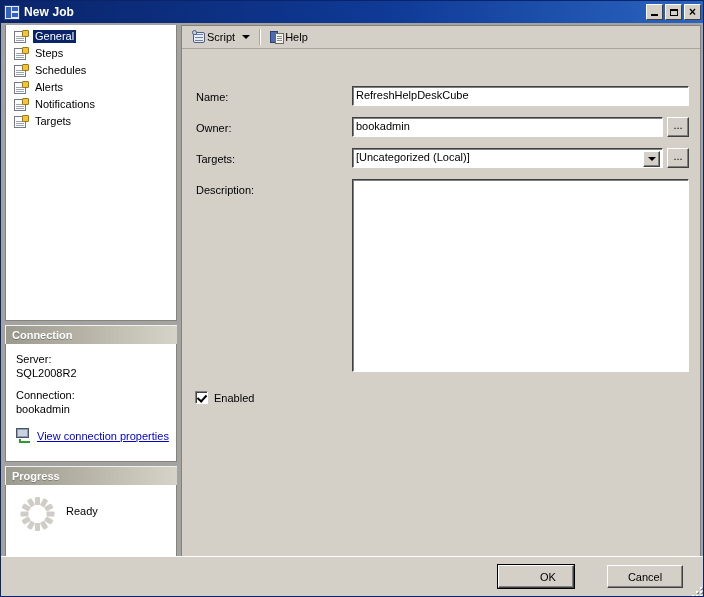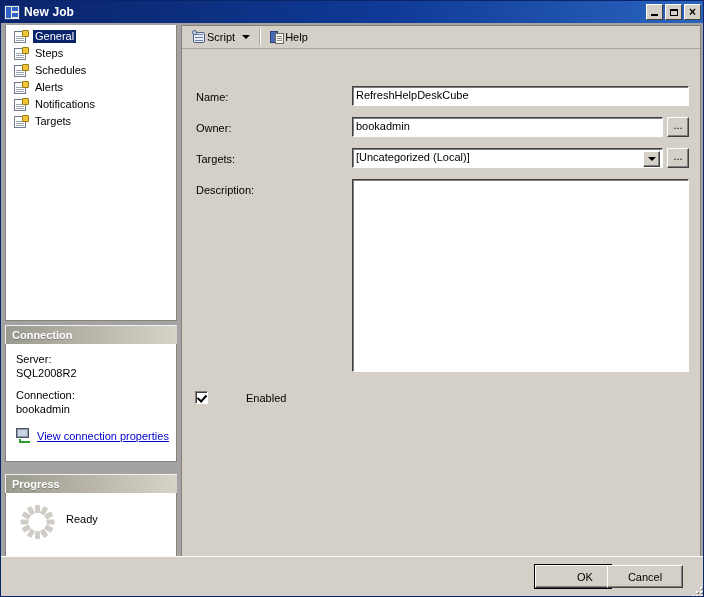--- a/index.html
+++ b/index.html
@@ -401,21 +401,20 @@
     border-left: 4px solid transparent;
     border-right: 4px solid transparent;
     border-top: 4px solid #000;
   }
 
   .checkrow {
     position: absolute;
     display: flex;
     align-items: center;
     cursor: default;
-    gap: 32px;
   }
   .checkbox {
     width: 13px; height: 13px;
     background: #ffffff;
     border-top: 1px solid #808080;
     border-left: 1px solid #808080;
     border-right: 1px solid #ffffff;
     border-bottom: 1px solid #ffffff;
     box-shadow: inset 1px 1px 0 0 #404040;
     box-sizing: border-box;
@@ -563,21 +562,21 @@
         <div class="conn-line">bookadmin</div>
         <div class="conn-link-row">
           <span class="conn-icon">
               <i class="mon"></i>
               <i class="plug"></i>
             </span>
           <span class="conn-link">View connection properties</span>
         </div>
       </div>
 
-      <div class="panel-header" style="margin-top:12px;">Progress</div>
+      <div class="panel-header" style="margin-top:4px;">Progress</div>
       <div class="panel-box prog-box">
         <div class="spinner">
           <i class="dot" style="transform:rotate(0deg) translateY(-13px);"></i>
           <i class="dot" style="transform:rotate(30deg) translateY(-13px);"></i>
           <i class="dot" style="transform:rotate(60deg) translateY(-13px);"></i>
           <i class="dot" style="transform:rotate(90deg) translateY(-13px);"></i>
           <i class="dot" style="transform:rotate(120deg) translateY(-13px);"></i>
           <i class="dot" style="transform:rotate(150deg) translateY(-13px);"></i>
           <i class="dot" style="transform:rotate(180deg) translateY(-13px);"></i>
           <i class="dot" style="transform:rotate(210deg) translateY(-13px);"></i>
@@ -646,21 +645,21 @@
         <div class="checkrow" style="left:13px; top:342px;">
           <span class="checkbox checked"></span>
           <span class="check-label">Enabled</span>
         </div>
 
       </div>
     </div>
   </div>
 
   <div class="footer">
-    <div class="btn default" style="left:534px; top:8px;padding-left:24px;">
+    <div class="btn default" style="left:497px; top:8px;padding-left:24px;">
       <span>OK</span>
     </div>
     <div class="btn" style="left:606px; top:8px;">
       <span>Cancel</span>
     </div>
     <div class="grip">
       <i style="right:0; bottom:0;"></i>
       <i style="right:4px; bottom:0;"></i>
       <i style="right:8px; bottom:0;"></i>
       <i style="right:0; bottom:4px;"></i>

